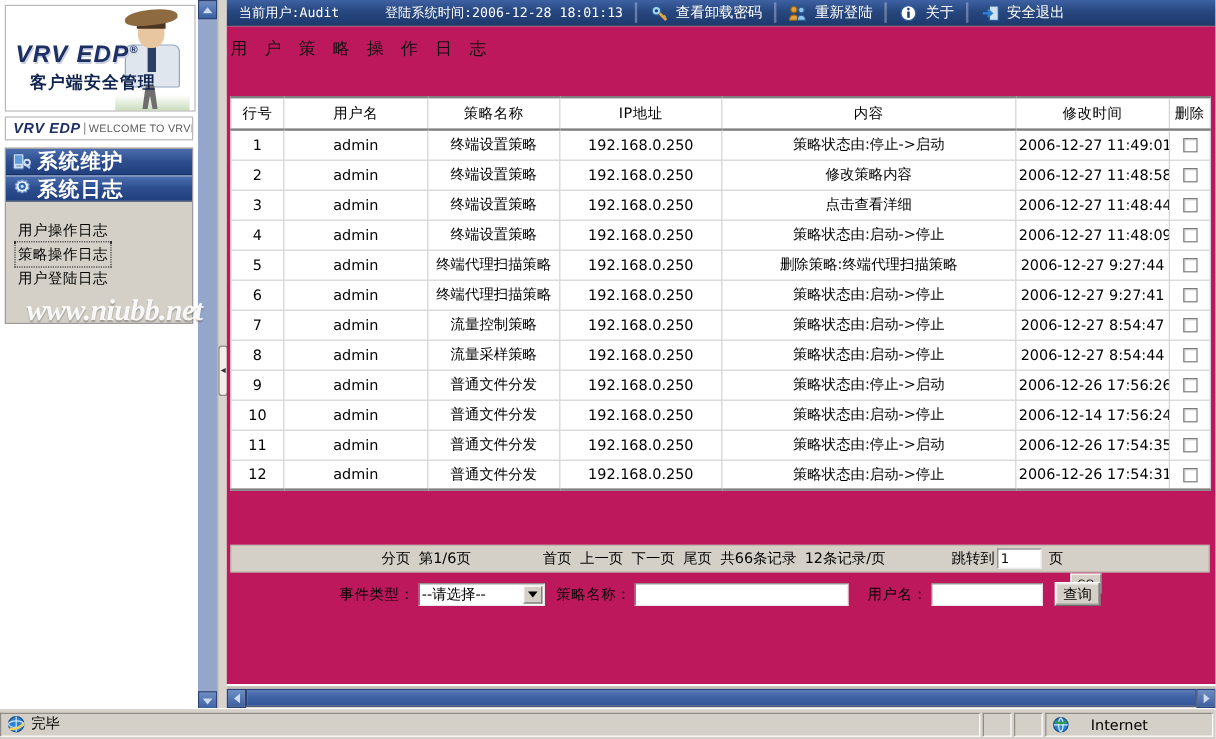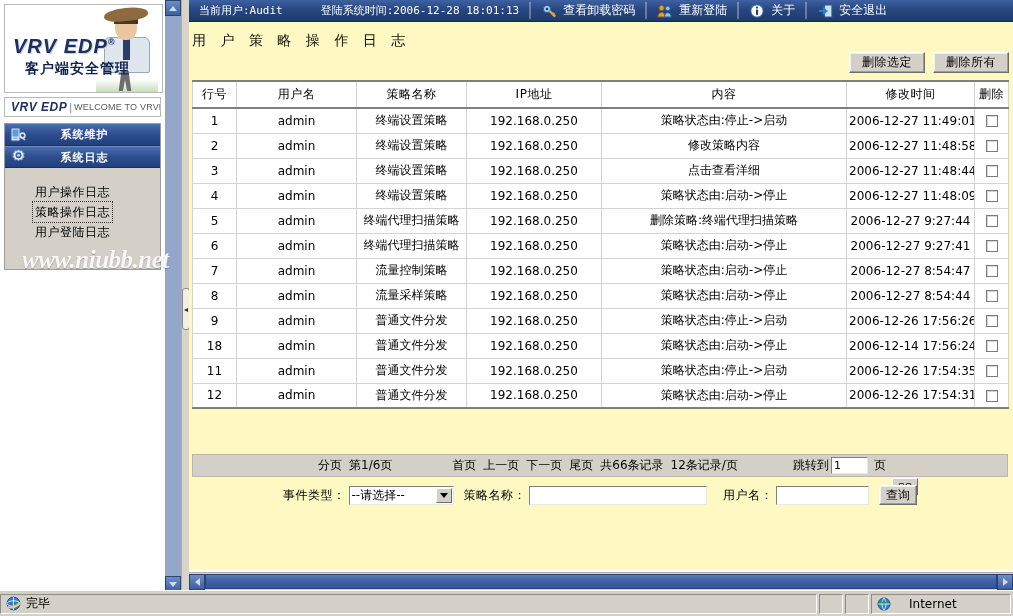--- a/index.html
+++ b/index.html
@@ -128,28 +128,28 @@
     border-bottom: 1px solid #16305f;
     display: flex; align-items: center;
     position: relative;
   }
   .menu-head + .menu-head { border-top: 1px solid #6e8cc4; }
   .mh-icon {
     width: 26px; height: 20px;
     display: flex; align-items: center; justify-content: center;
   }
   .mh-label {
-    flex: 1; text-align: center;
-    color: #ffffff; font-size: 11px;
+    flex: 1; 
+    color: #ffffff; font-size: 17px;
     font-weight: bold;
     font-family: "DejaVu Sans", sans-serif;
     letter-spacing: 1px;
     padding-right: 22px;
   }
-  .submenu { padding-top: 14px; padding-left: 28px; }
+  .submenu { padding-top: 14px; padding-left: 8px; }
   .submenu-item {
     font-size: 12px; color: #000;
     font-family: "DejaVu Sans", sans-serif;
     line-height: 20px;
     letter-spacing: .5px;
     display: inline-block;
     padding: 0 2px;
     cursor: pointer;
   }
   .submenu-row { height: 20px; }
@@ -238,21 +238,21 @@
     width: 16px; height: 16px; margin-right: 6px;
     display: inline-flex; align-items: center; justify-content: center;
     flex: none;
   }
   .tb-link { cursor: pointer; text-align: right; }
 
   
   #content {
     position: absolute; left: 189px; top: 22px;
     width: 824px; height: 548px;
-    background: #fef9c3;
+    background: #be185d;
     overflow: hidden;
   }
   #page-title {
     position: absolute; left: 3px; top: 10px;
     font-size: 14px;
     font-family: "DejaVu Sans", sans-serif;
     letter-spacing: 5px;
     color: #111;
   }
   #btn-row {
@@ -590,24 +590,20 @@
         </svg>
       </span>
       <span>安全退出</span>
     </div>
   </div>
 
   <div id="content">
 
     <div id="page-title">用 户 策 略 操 作 日 志</div>
 
-    <div id="btn-row">
-      <div class="win-btn">删除选定</div>
-      <div class="win-btn">删除所有</div>
-    </div>
 
     <div id="grid-wrap">
       <table class="grid">
         <colgroup>
           <col style="width:44px">
           <col style="width:120px">
           <col style="width:110px">
           <col style="width:135px">
           <col style="width:245px">
           <col style="width:128px">
@@ -700,21 +696,21 @@
             <tr>
               <td class="mono">9</td>
               <td class="mono">admin</td>
               <td>普通文件分发</td>
               <td class="mono">192.168.0.250</td>
               <td>策略状态由:停止-&gt;启动</td>
               <td class="mono">2006-12-26 17:56:26</td>
               <td><span class="chk"></span></td>
             </tr>
             <tr>
-              <td class="mono">18</td>
+              <td class="mono">10</td>
               <td class="mono">admin</td>
               <td>普通文件分发</td>
               <td class="mono">192.168.0.250</td>
               <td>策略状态由:启动-&gt;停止</td>
               <td class="mono">2006-12-14 17:56:24</td>
               <td><span class="chk"></span></td>
             </tr>
             <tr>
               <td class="mono">11</td>
               <td class="mono">admin</td>

